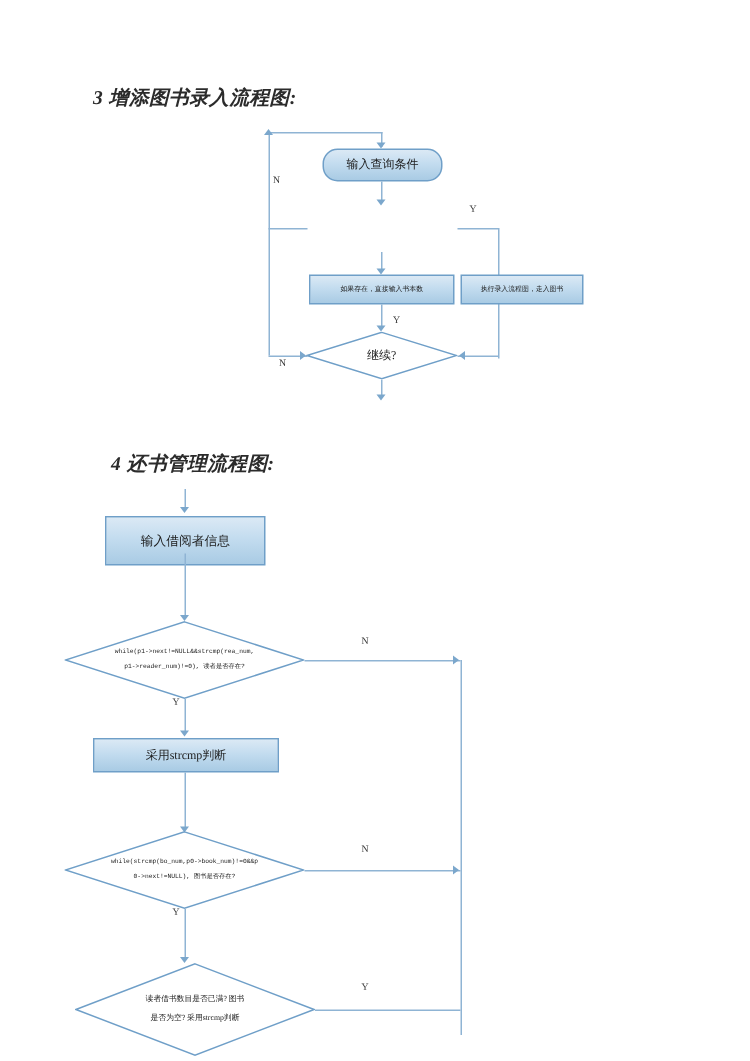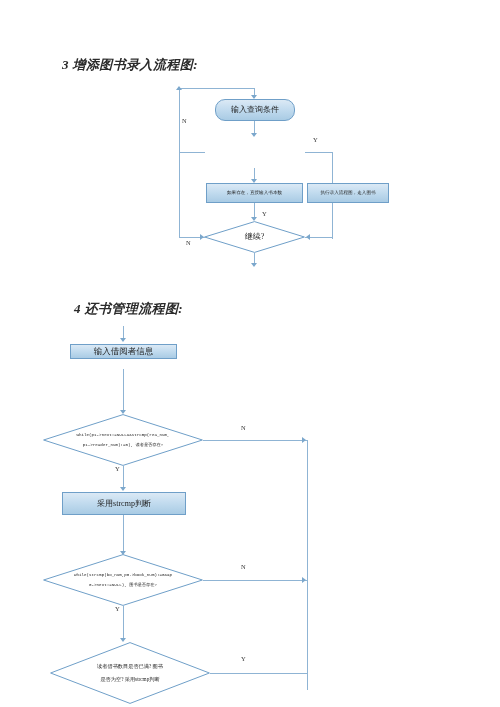--- a/index.html
+++ b/index.html
@@ -189,21 +189,21 @@
 
   <div class="ln v" style="left:254px; top:253px; height:12px;"></div>
   <div class="arrow down" style="left:251px; top:263px;"></div>
 
 
   <div class="section-title" id="title-2">4 还书管理流程图:</div>
 
   <div class="ln v" style="left:123px; top:326px; height:14px;"></div>
   <div class="arrow down" style="left:120px; top:338px;"></div>
 
-  <div class="proc" id="n2-borrower" style="left:70px; top:344px; width:107px; height:15px; font-size:8.5px;">
+  <div class="proc" id="n2-borrower" style="left:70px; top:344px; width:107px; height:33px; font-size:8.5px;">
     <span>输入借阅者信息</span>
   </div>
 
   <div class="ln v" style="left:123px; top:369px; height:43px;"></div>
   <div class="arrow down" style="left:120px; top:410px;"></div>
 
   <div class="diamond-wrap" id="n2-reader" style="left:43px; top:414px; width:160px; height:52px;">
     <svg width="160" height="52" viewBox="0 0 160 52">
       <polygon points="80,0.6 159.4,26 80,51.4 0.6,26" fill="url(#g1)" stroke="#6f9fc8" stroke-width="1"></polygon>
     </svg>

